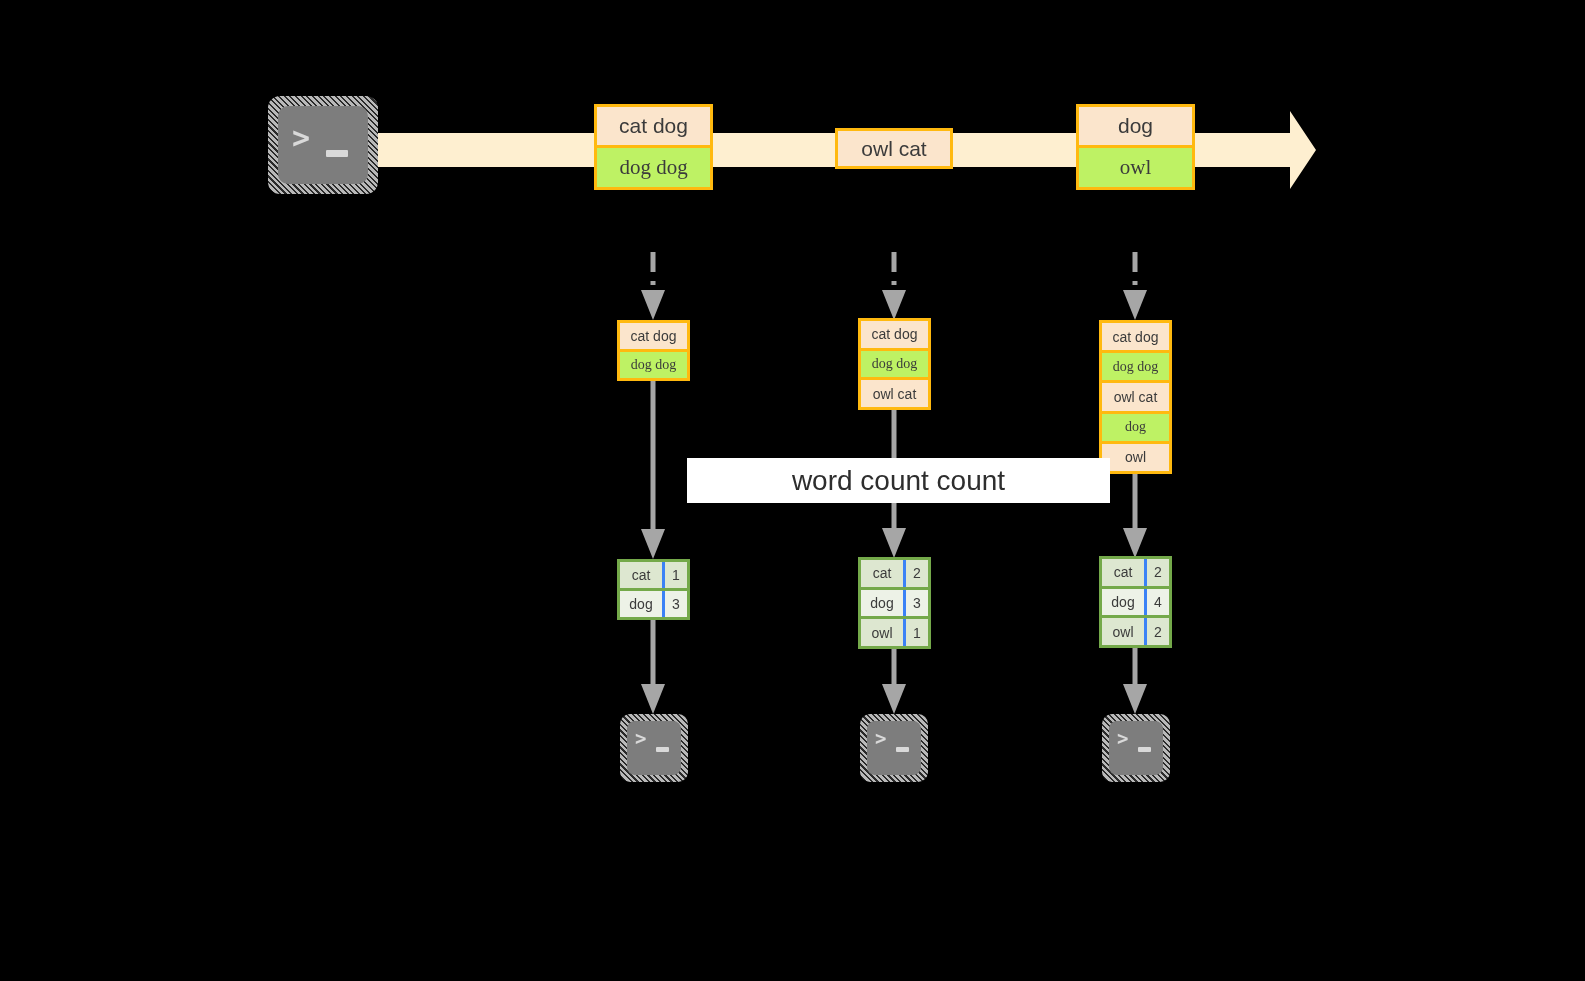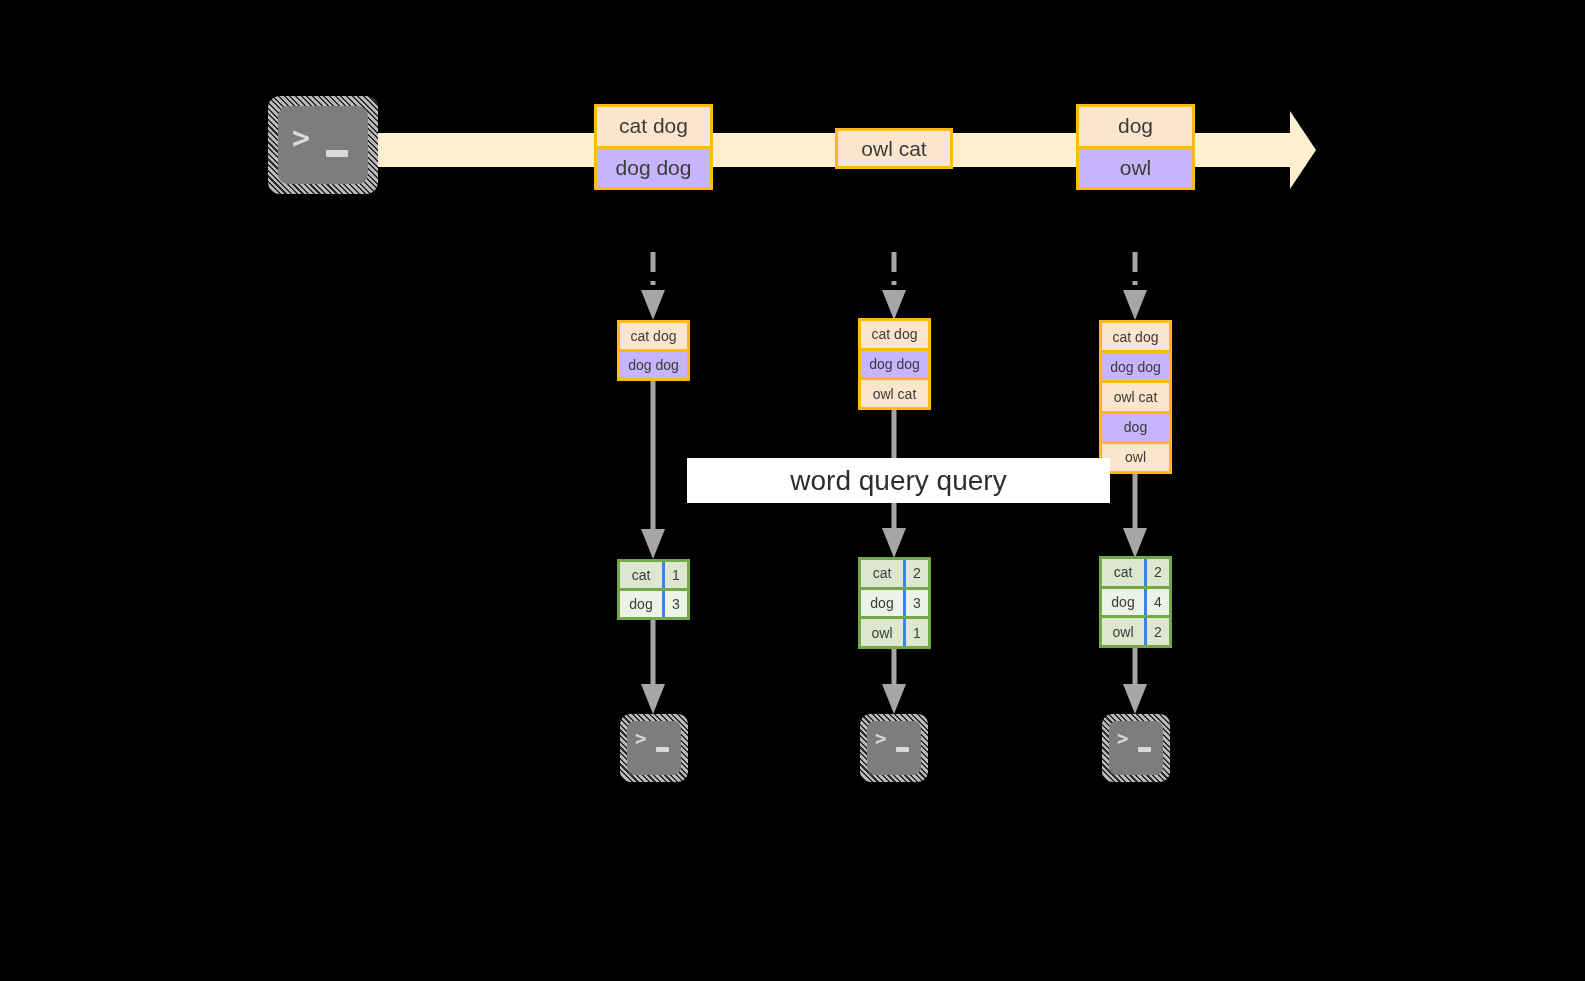--- a/index.html
+++ b/index.html
@@ -70,21 +70,21 @@
   .recrow {
     box-sizing: border-box;
     flex: 1 1 auto;
     display: flex;
     align-items: center;
     justify-content: center;
     color: #3b3b3b;
     white-space: nowrap;
   }
   .recrow.dark  { background: #FBE5CC; }
-  .recrow.light { background: #c4b5fd; }
+  .recrow.light { background: #bef264; font-family: Liberation Serif, serif; }
   .recrow.sep   { border-top: 3px solid #FFB90F; }
 
   
   .restable {
     position: absolute;
     box-sizing: border-box;
     border: 3px solid #74A94A;
     display: flex;
     flex-direction: column;
     z-index: 5;
@@ -282,16 +282,16 @@
   </svg>
 
   <div class="term small" style="left:1102px; top:714px; width:68px; height:68px;">
     <div class="term-inner">
       <span class="prompt-chev" style="left:8px; top:8px; font-size:19px;">&gt;</span>
       <span class="prompt-bar" style="left:29px; top:26px; width:13px; height:5px;"></span>
     </div>
   </div>
 
   <div class="query-banner" style="left:687px; top:458px; width:423px; height:45px;">
-    <span style="font-size:28px;">word query query</span>
+    <span style="font-size:28px;">word count count</span>
   </div>
 
 </div>
 
 </body></html>

